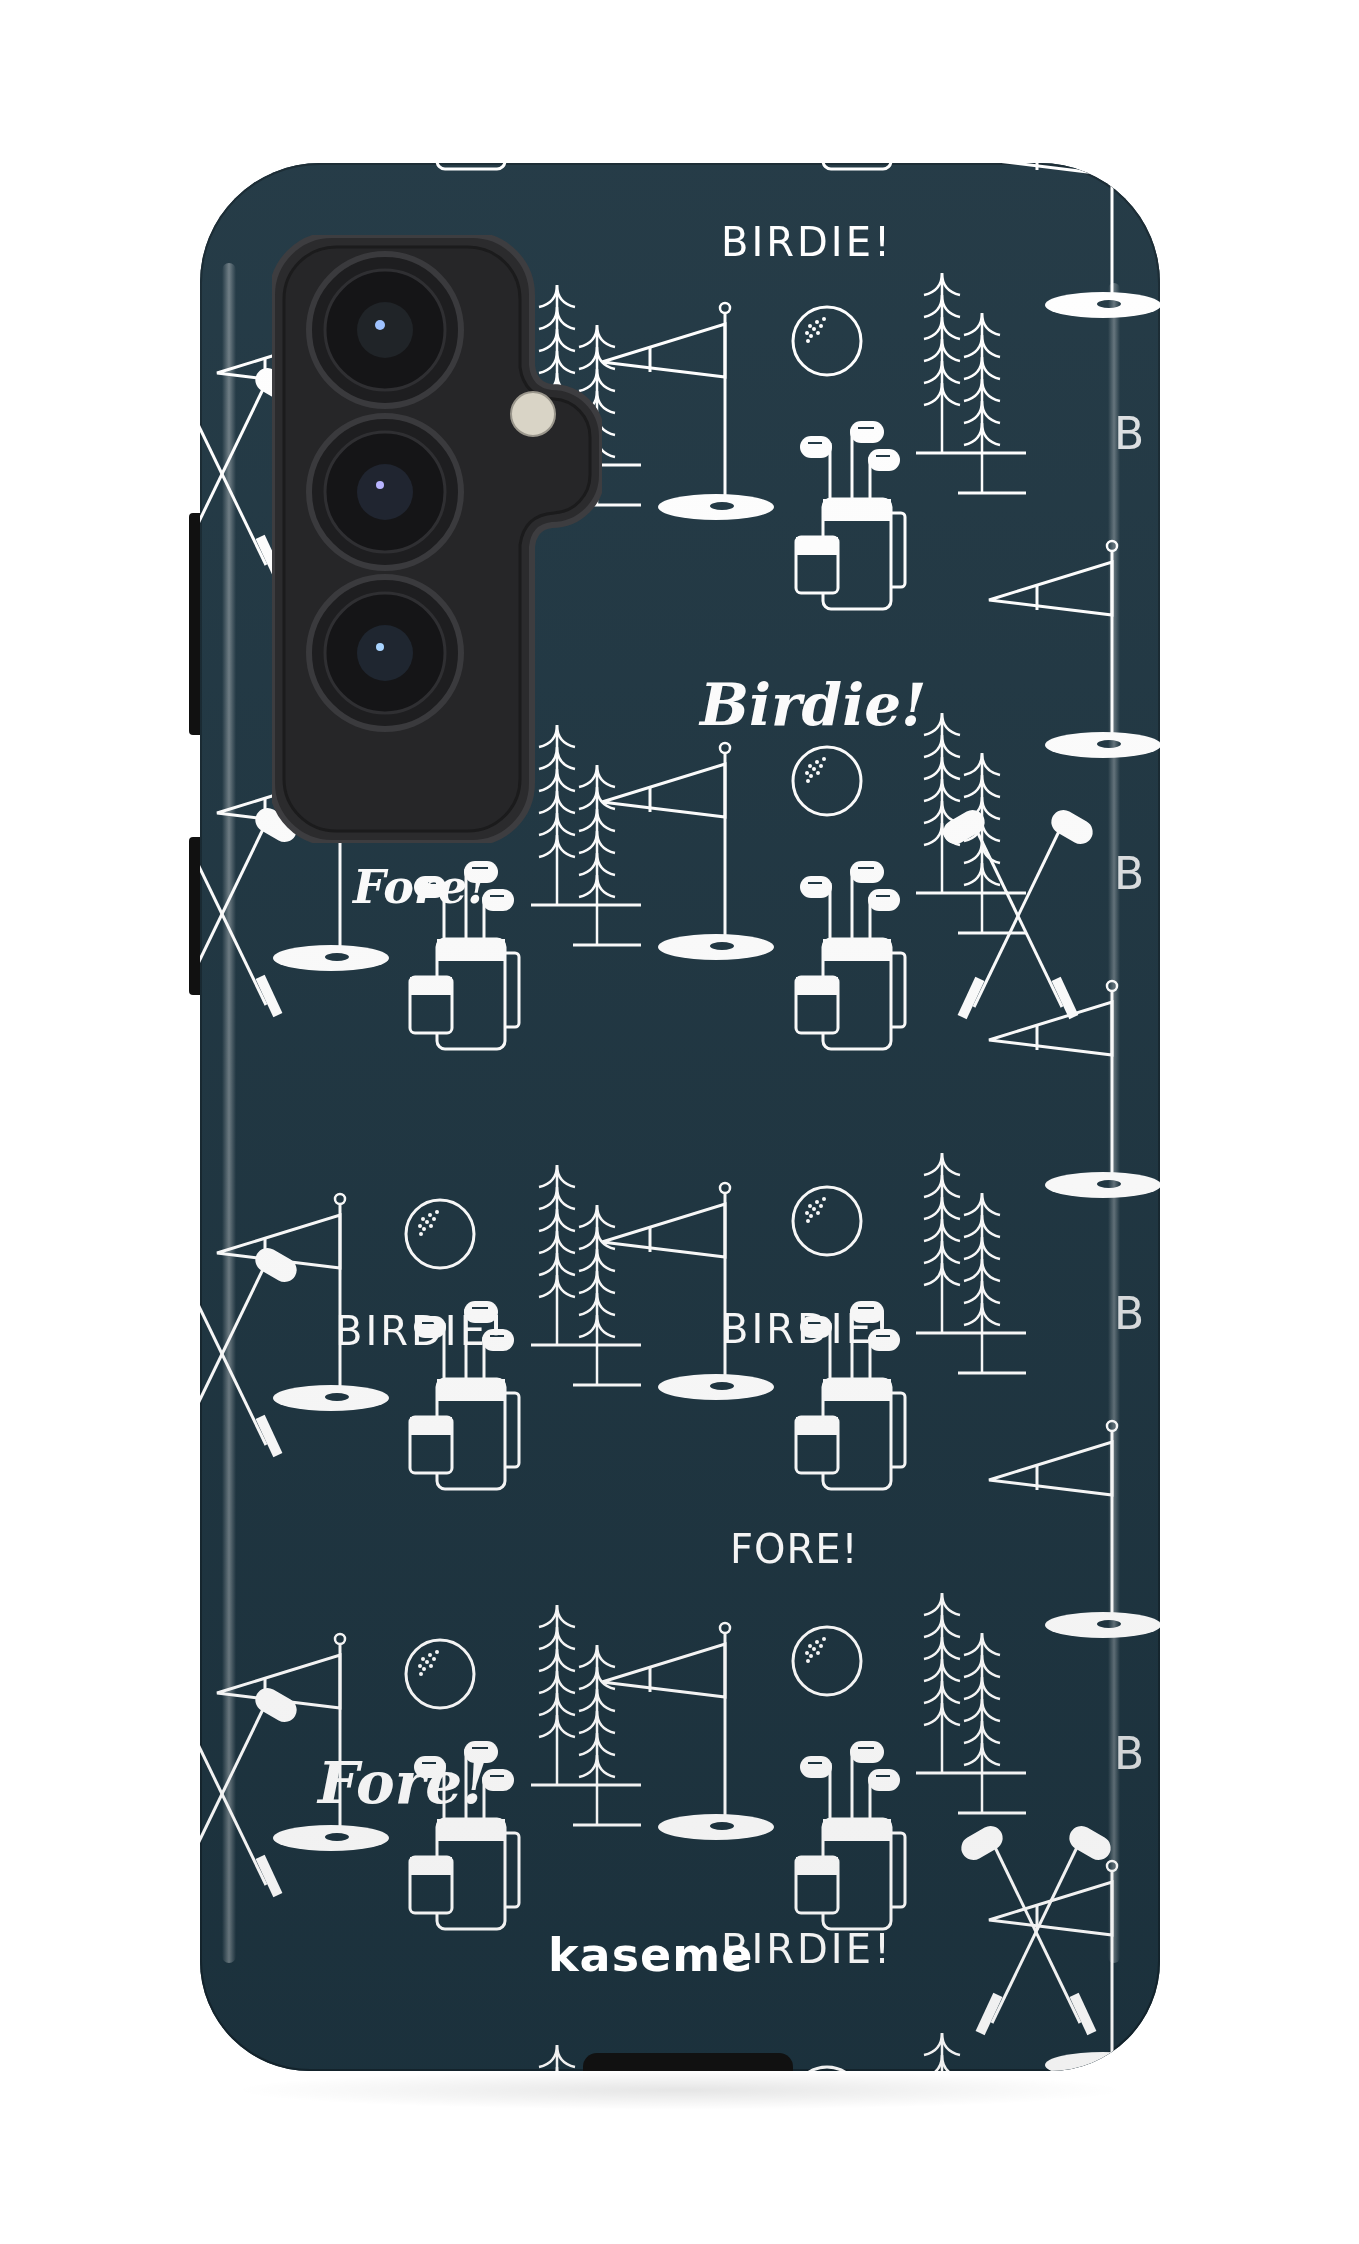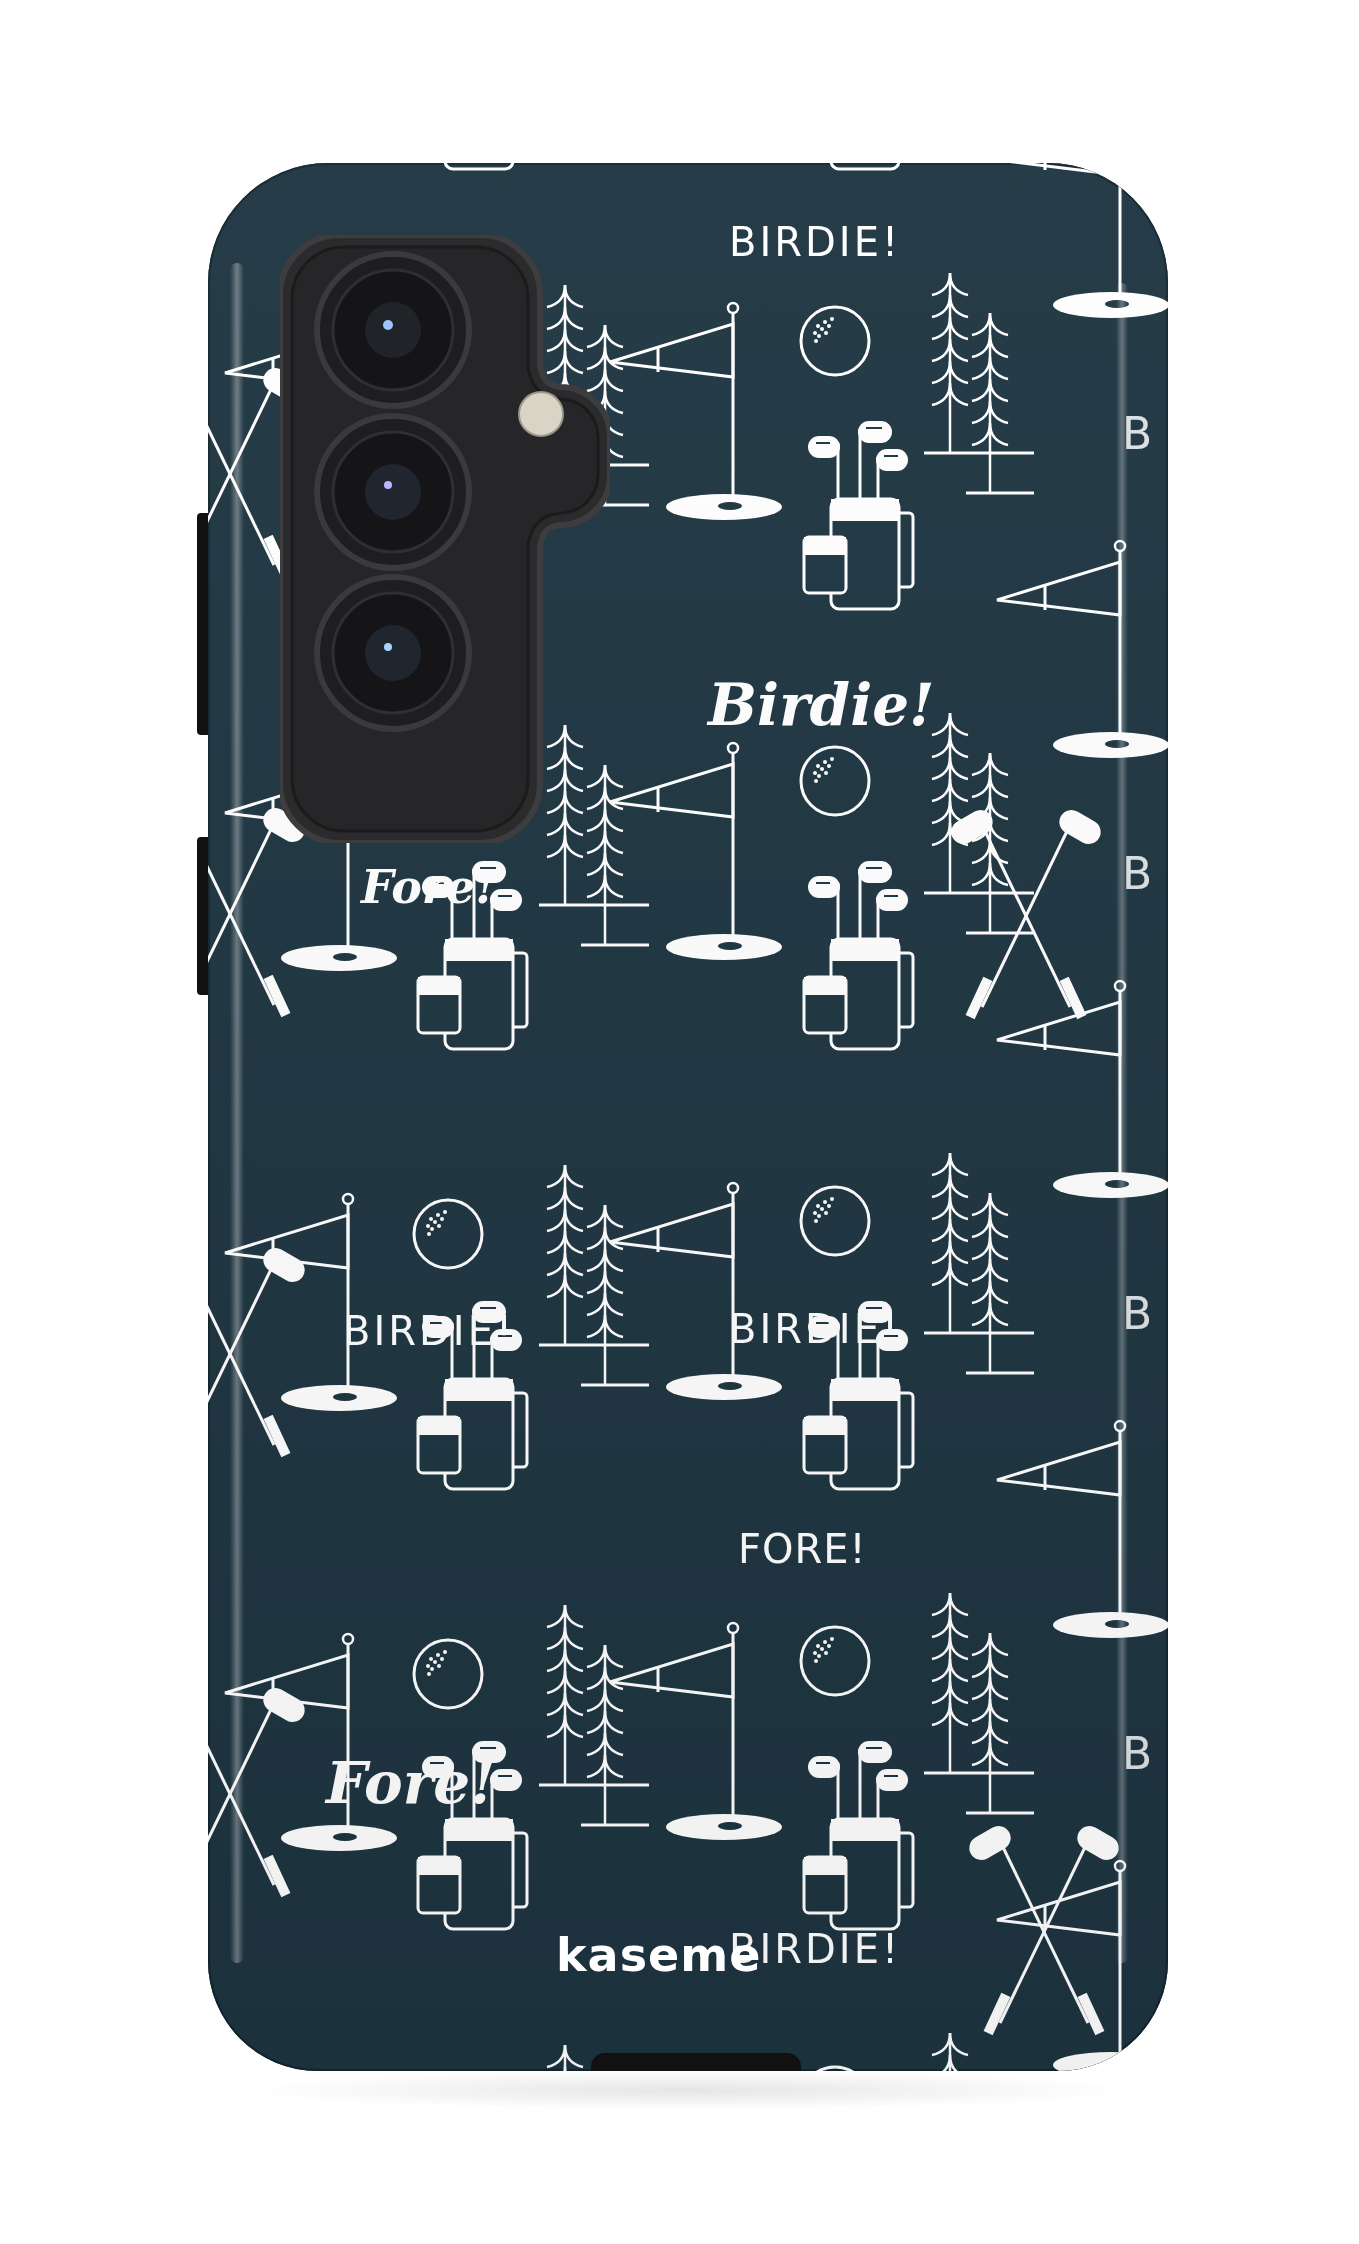--- a/index.html
+++ b/index.html
@@ -1,17 +1,17 @@
 <!DOCTYPE html>
 <html><head>
 <meta charset="utf-8">
 <style>
   html, body { margin:0; padding:0; background:#ffffff; }
   body { width:1359px; height:2244px; position:relative; overflow:hidden; font-family:"Liberation Sans", sans-serif; }
-  .scene { position:absolute; left:8px; top:0; width:1229px; height:2244px; }
+  .scene { position:absolute; left:0; top:0; width:1229px; height:2244px; }
   .shadow { position:absolute; left:230px; top:2070px; width:900px; height:40px; border-radius:50%;
             background:radial-gradient(ellipse at center, rgba(0,0,0,0.10), rgba(0,0,0,0) 70%); }
   .side-btn { position:absolute; left:189px; width:16px; background:#111; border-radius:4px 0 0 4px; }
   .case { position:absolute; left:200px; top:163px; width:960px; height:1908px; border-radius:120px 120px 110px 110px;
           overflow:hidden; background:#1d3440; box-shadow: inset 0 0 0 2px #14252e; }
   .case svg.pattern { position:absolute; left:0; top:0; }
   .edge-shine-l { position:absolute; left:22px; top:100px; width:14px; height:1700px; border-radius:7px;
                   background:linear-gradient(90deg, rgba(255,255,255,0) 0%, rgba(255,255,255,0.35) 50%, rgba(255,255,255,0) 100%); }
   .edge-shine-r { position:absolute; right:40px; top:120px; width:12px; height:1680px; border-radius:6px;
                   background:linear-gradient(90deg, rgba(255,255,255,0) 0%, rgba(255,255,255,0.30) 50%, rgba(255,255,255,0) 100%); }

